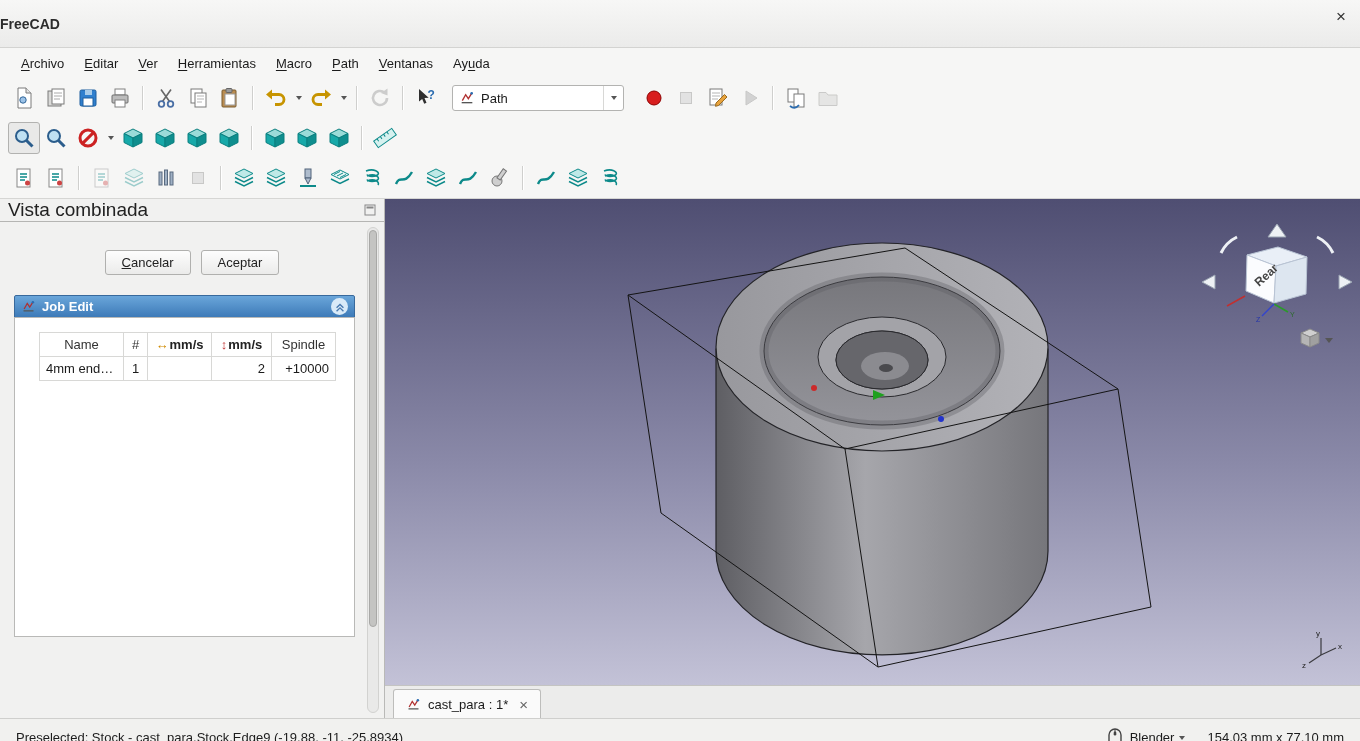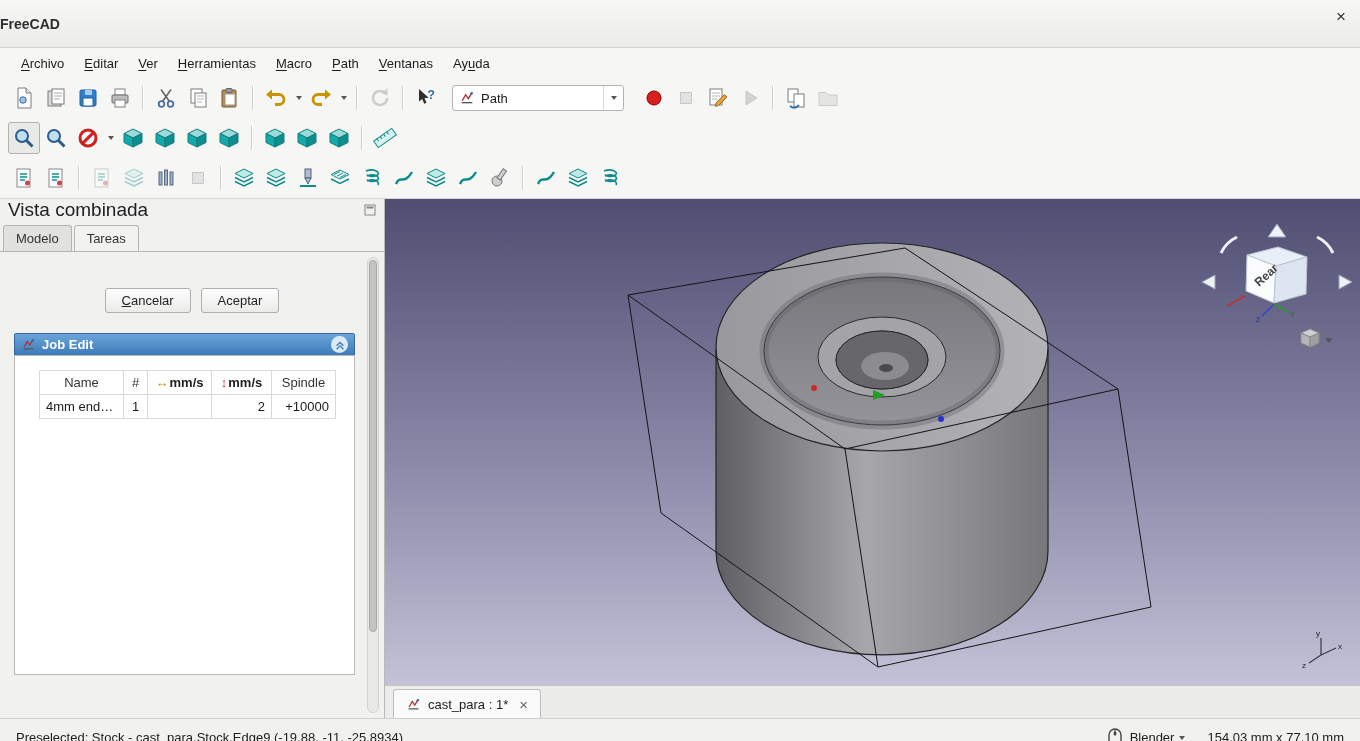--- a/index.html
+++ b/index.html
@@ -33,21 +33,21 @@
   
   .main { display:flex; height:519px; }
   
   .left-panel { width:385px; background:#f1f1f0; border-right:1px solid #b9b9b7; display:flex; flex-direction:column; }
   .dock-header { height:22px; display:flex; align-items:center; padding:0 8px; font-size:19px; color:#222; }
   .dock-header .float { margin-left:auto; opacity:.75; }
   .cv-tabs { height:30px; display:flex; align-items:flex-end; padding-left:3px; }
   .cv-tab { padding:5px 12px 5px; border:1px solid #b5b5b3; border-bottom:none; background:#e1e1df; border-radius:3px 3px 0 0; margin-right:2px; color:#333; }
   .cv-tab.active { background:#f2f2f1; position:relative; z-index:2; }
   .tasks-area { flex:1; position:relative; border-top:1px solid #b5b5b3; background:#f1f1f0; overflow:hidden; }
-  .task-btn-row { display:flex; justify-content:center; gap:10px; margin-top:36px; }
+  .task-btn-row { display:flex; justify-content:center; gap:10px; margin-top:28px; }
   .task-btn { padding:4px 16px; font-size:13px; background:linear-gradient(#fdfdfd,#ebebea); border:1px solid #b0b0ae; border-radius:3px; color:#222; }
   .job-edit { margin:20px 29px 0 14px; }
   .je-header { height:23px; background:linear-gradient(#6aa6da,#3d7ab8); border:1px solid #38699c; border-radius:2px 2px 0 0;
     color:#fff; font-weight:bold; display:flex; align-items:center; padding:0 6px; gap:6px; }
   .je-collapse { margin-left:auto; width:17px; height:17px; background:#d9eaf8; border-radius:50%; display:flex; align-items:center; justify-content:center; }
   .je-tabs { display:flex; align-items:flex-end; padding:6px 0 0 4px; }
   .je-tab { padding:4px 9px; border:1px solid #b5b5b3; border-bottom:none; background:#e4e4e2; border-radius:3px 3px 0 0; margin-right:2px; font-size:13px; }
   .je-tab.active { background:#ffffff; position:relative; z-index:2; }
   .je-body { background:#fff; border:1px solid #b9b9b7; height:320px; margin-top:-1px; }
   table.tools { border-collapse:collapse; margin:14px 0 0 24px; font-size:13px; }
@@ -505,24 +505,20 @@
   <div class="left-panel">
     <div class="dock-header">
       <span>Vista combinada</span>
       <span class="float">
         <svg width="12" height="12">
             <rect x="1" y="1" width="10" height="10" fill="none" stroke="#666"></rect>
             <rect x="2.5" y="2.5" width="7" height="2" fill="#666"></rect>
           </svg>
       </span>
     </div>
-    <div class="cv-tabs">
-      <span class="cv-tab">Modelo</span>
-      <span class="cv-tab active">Tareas</span>
-    </div>
     <div class="tasks-area">
       <div class="task-btn-row">
         <button class="task-btn"><span></span><u>C</u><span>ancelar</span></button>
         <button class="task-btn">Aceptar</button>
       </div>
 
       <div class="job-edit">
         <div class="je-header">
           <svg width="15" height="15" viewBox="0 0 24 24">
               <use href="#sym-pathwb"></use>

